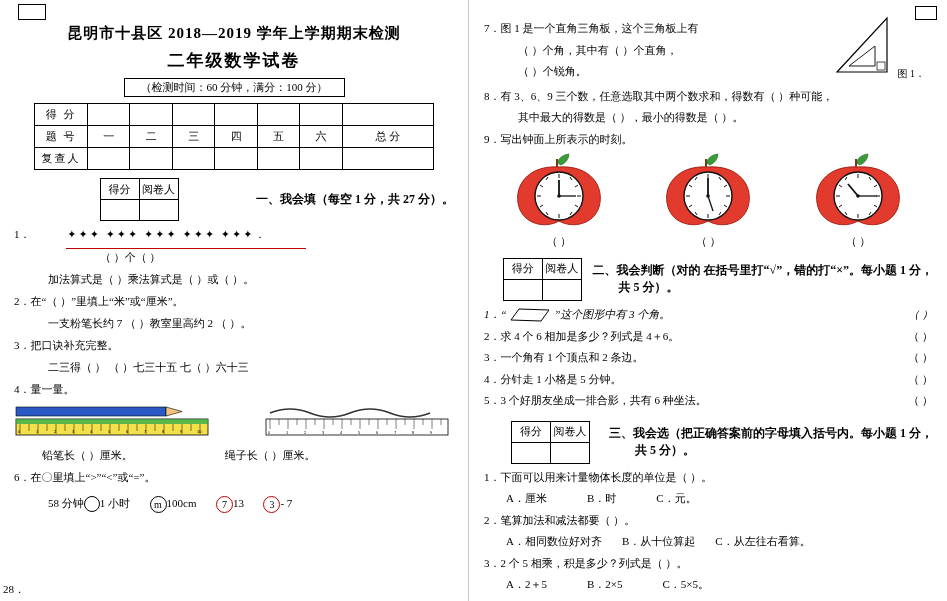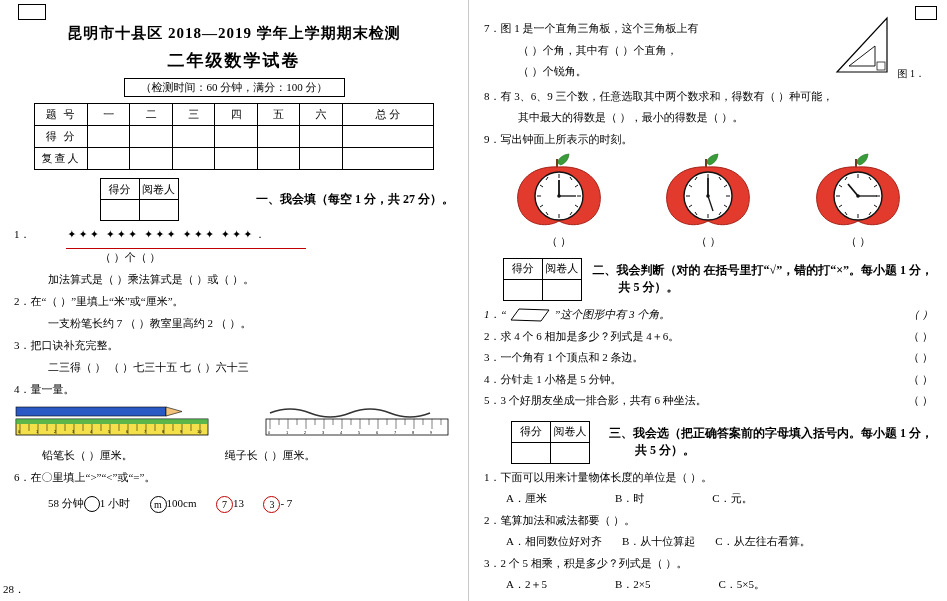--- a/index.html
+++ b/index.html
@@ -58,58 +58,58 @@
 
   .circ{
     display:inline-block;width:15px;height:15px;border:1px solid #000;border-radius:50%;
     text-align:center;line-height:15px;font-size:10px;vertical-align:middle;
   }
   .circ-red{border-color:#c00000;color:#000;}
   .bigcirc{
     display:inline-block;width:14px;height:14px;border:1px solid #000;border-radius:50%;
     vertical-align:middle;
   }
-  .choices{margin-left:22px;display:flex;gap:68px;}
+  .choices{margin-left:22px;display:flex;gap:40px;}
 </style>
 </head>
 <body>
 
 <div class="page page-left">
   <div class="inner">
 
     <div style="position:absolute;left:18px;top:4px;width:26px;height:14px;border:1px solid #000;font-size:9px;text-align:center;line-height:14px;"></div>
 
     <div class="title1">昆明市十县区 2018—2019 学年上学期期末检测</div>
     <div class="title2">二年级数学试卷</div>
 
     <div class="subtitle">
       <span class="boxline">（检测时间：60 分钟，满分：100 分）</span>
     </div>
 
     <table class="grid mainTable">
       <tbody>
           <tr>
+        <td class="lab">得  分</td>
+        <td></td>
+        <td></td>
+        <td></td>
+        <td></td>
+        <td></td>
+        <td></td>
+        <td></td>
+      </tr>
+      <tr>
         <td class="lab">题  号</td>
         <td>一</td>
         <td>二</td>
         <td>三</td>
         <td>四</td>
         <td>五</td>
         <td>六</td>
         <td>总  分</td>
-      </tr>
-      <tr>
-        <td class="lab">得  分</td>
-        <td></td>
-        <td></td>
-        <td></td>
-        <td></td>
-        <td></td>
-        <td></td>
-        <td></td>
       </tr>
       <tr>
         <td class="lab">复查人</td>
         <td></td>
         <td></td>
         <td></td>
         <td></td>
         <td></td>
         <td></td>
         <td></td>

